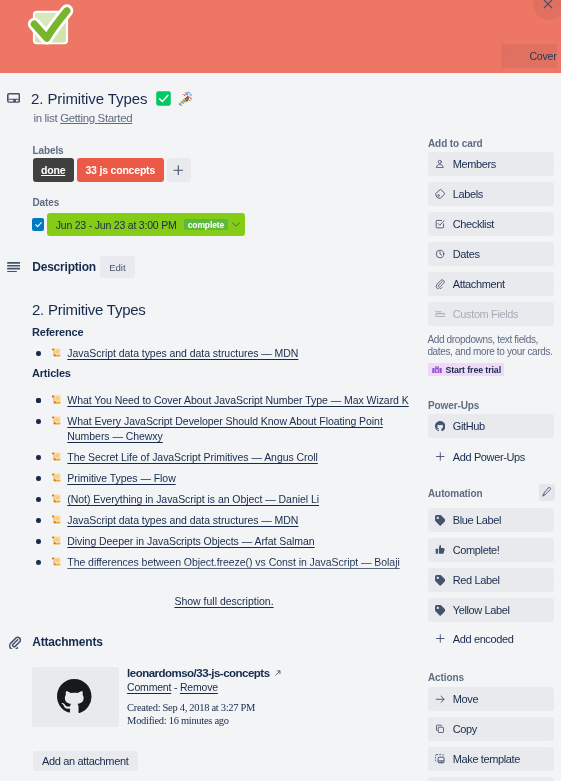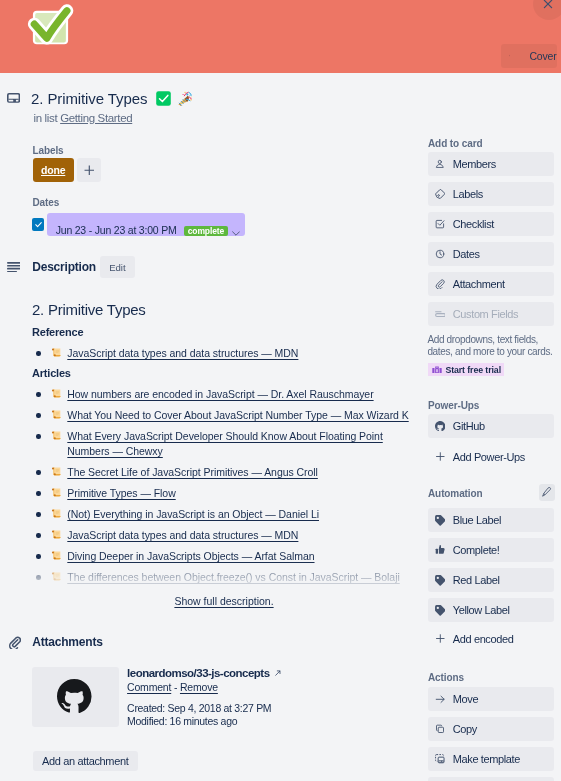--- a/index.html
+++ b/index.html
@@ -43,22 +43,22 @@
   .lbl-row { display:flex; gap:3.2px; margin-top:4.3px; }
   .lbl { height:24px; border-radius:3px; padding:0 8.5px; color:#fff; font-size:10.5px; font-weight:700;
      letter-spacing:-0.2px; display:flex; align-items:center; }
   .lbl-add { height:24px; width:24px; border-radius:3px; background:#e9eaee; color:#42526e;
      display:flex; align-items:center; justify-content:center; }
 
   .dates-wrap { position:absolute; left:32.5px; top:198.9px; }
   .dates-row { position:relative; margin-top:7px; height:23.5px; }
   .dchk { position:absolute; left:-0.5px; top:5.4px; width:12.4px; height:12.6px; border-radius:2px;
      background:#0079bf; display:flex; align-items:center; justify-content:center; }
-  .dbox { position:absolute; left:14.8px; top:0; width:197.6px; height:23.5px; background:#c4b5fd; border-radius:3px;
-     padding:0 0 0 8.4px; display:flex; align-items:flex-end;
+  .dbox { position:absolute; left:14.8px; top:0; width:197.6px; height:23.5px; background:#84cc16; border-radius:3px;
+     padding:0 0 0 8.4px; display:flex; align-items:center;
      font-size:10.5px; letter-spacing:-0.2px; color:#172b4d; }
   .dbadge { background:#5eb83d; color:#fff; border-radius:2px; font-size:8.5px; font-weight:700;
      height:10.6px; display:flex; align-items:center; padding:0 3.3px; margin-left:7.8px; letter-spacing:-0.1px; }
   .dchev { margin-left:4.9px; }
 
   
   .desc-hdr-ico { position:absolute; left:6.7px; top:261.6px; }
   .desc-hdr-title { position:absolute; left:32.2px; top:261.7px; font-size:12px; font-weight:700;
      letter-spacing:-0.2px; color:#172b4d; line-height:10px; }
   .desc-edit { position:absolute; left:99.7px; top:255.6px; width:35.4px; height:22.9px; border-radius:3px;
@@ -85,21 +85,21 @@
   .att-hdr-ico { position:absolute; left:8px; top:635.7px; }
   .att-hdr-title { position:absolute; left:32.2px; top:637.1px; font-size:12px; font-weight:700;
      letter-spacing:-0.2px; line-height:10px; }
   .att-thumb { position:absolute; left:32px; top:666.8px; width:87px; height:60px; background:#e9eaee;
      border-radius:3px; display:flex; align-items:center; justify-content:center; }
   .att-meta { position:absolute; left:127.1px; top:666px; }
   .att-name { position:absolute; left:0; top:3px; font-size:11.5px; font-weight:700; color:#172b4d;
      letter-spacing:-0.52px; line-height:8px; display:flex; align-items:baseline; gap:5.5px; white-space:nowrap; }
   .att-links { position:absolute; left:0; top:17px; font-size:10.5px; color:#172b4d; letter-spacing:-0.2px; line-height:8px; white-space:nowrap; }
   .att-links u { text-decoration:underline; text-underline-offset:1.5px; }
-  .att-dates { position:absolute; left:0; font-size:10.5px; color:#172b4d; line-height:8px; letter-spacing:-0.3px; white-space:nowrap; }
+  .att-dates { position:absolute; left:0; font-size:10.5px; color:#172b4d; line-height:8px; letter-spacing:-0.3px; white-space:nowrap;font-family:Liberation Serif, serif; }
   .att-add { position:absolute; left:32.5px; top:750.6px; height:20.8px; padding:0 9.5px; border-radius:3px;
      background:#e9eaee; font-size:11px; color:#172b4d; display:flex; align-items:center; letter-spacing:-0.35px; }
 
   
   .side { position:absolute; left:428px; top:0; width:126px; }
   .side-title { position:absolute; font-size:10px; font-weight:700; color:#5e6c84; letter-spacing:-0.1px; line-height:10px; }
   .sbtn { position:absolute; left:0; width:126px; height:23.7px; border-radius:3px; background:#e9eaee;
      display:flex; align-items:center; padding-left:6.6px; gap:7.6px; font-size:11px; color:#172b4d; letter-spacing:-0.38px; }
   .sbtn.plain { background:transparent; }
   .sbtn.disabled { color:#a5adba; }
@@ -179,21 +179,22 @@
     </div>
     <div class="hdr-sub">
       <span>in list</span>
       <u>Getting Started</u>
     </div>
   </div>
 
   <div class="labels-wrap">
     <div class="sec-title">Labels</div>
     <div class="lbl-row" id="labels-row">
-        <div class="lbl" style="background: #a16207; text-decoration: underline;">done</div>
+        <div class="lbl" style="background: #404040; text-decoration: underline;">done</div>
+        <div class="lbl" style="background: rgb(235, 90, 70);">33 js concepts</div>
         <div class="lbl-add">
           <svg width="10.6" height="10.6" viewBox="0 0 16 16" fill="none" stroke="#44536d" stroke-width="1.7">
             <path d="M8 0.8 V15.2 M0.8 8 H15.2"></path>
           </svg>
         </div>
       </div>
   </div>
 
   <div class="dates-wrap">
     <div class="sec-title">Dates</div>
@@ -248,21 +249,21 @@
               <path d="M8.6 25.6 h22.4 a4.2 4.2 0 0 1 -4.2 4.6 H12.8 a4.2 4.2 0 0 1 -4.2 -4.6 z" fill="#eda83a"></path>
               <path d="M6.4 4.6 h5.6 v22 H6.4 z" fill="#f7cd84"></path>
               <path d="M6.4 4.6 a3.4 3.4 0 0 1 0 6.8 a3.4 3.4 0 0 1 0 -6.8 z" fill="#c8761b"></path>
               <path d="M12.2 29.8 a3.4 3.4 0 0 1 0 -6.8 a3.4 3.4 0 0 1 0 6.8 z" fill="#c8761b"></path>
               <g fill="#f0c275">
                 <rect x="14.4" y="9.6" width="12.4" height="1.6" rx="0.8"></rect>
                 <rect x="14.4" y="13.4" width="12.4" height="1.6" rx="0.8"></rect>
                 <rect x="14.4" y="17.2" width="9.4" height="1.6" rx="0.8"></rect>
               </g>
             </svg>
-          </span><a>How numbers are encoded in JavaScript — Dr. Axel Rauschmayer</a></li>
+          </span></li>
         <li><span class="emj">
             <svg width="11.2" height="11.2" viewBox="0 0 36 36">
               <path d="M6.4 4.6 h23.6 v20.8 a4.4 4.4 0 0 1 -4.4 4.4 H10.8 a4.4 4.4 0 0 1 -4.4 -4.4 z" fill="#fbd89b"></path>
               <path d="M8.6 25.6 h22.4 a4.2 4.2 0 0 1 -4.2 4.6 H12.8 a4.2 4.2 0 0 1 -4.2 -4.6 z" fill="#eda83a"></path>
               <path d="M6.4 4.6 h5.6 v22 H6.4 z" fill="#f7cd84"></path>
               <path d="M6.4 4.6 a3.4 3.4 0 0 1 0 6.8 a3.4 3.4 0 0 1 0 -6.8 z" fill="#c8761b"></path>
               <path d="M12.2 29.8 a3.4 3.4 0 0 1 0 -6.8 a3.4 3.4 0 0 1 0 6.8 z" fill="#c8761b"></path>
               <g fill="#f0c275">
                 <rect x="14.4" y="9.6" width="12.4" height="1.6" rx="0.8"></rect>
                 <rect x="14.4" y="13.4" width="12.4" height="1.6" rx="0.8"></rect>

